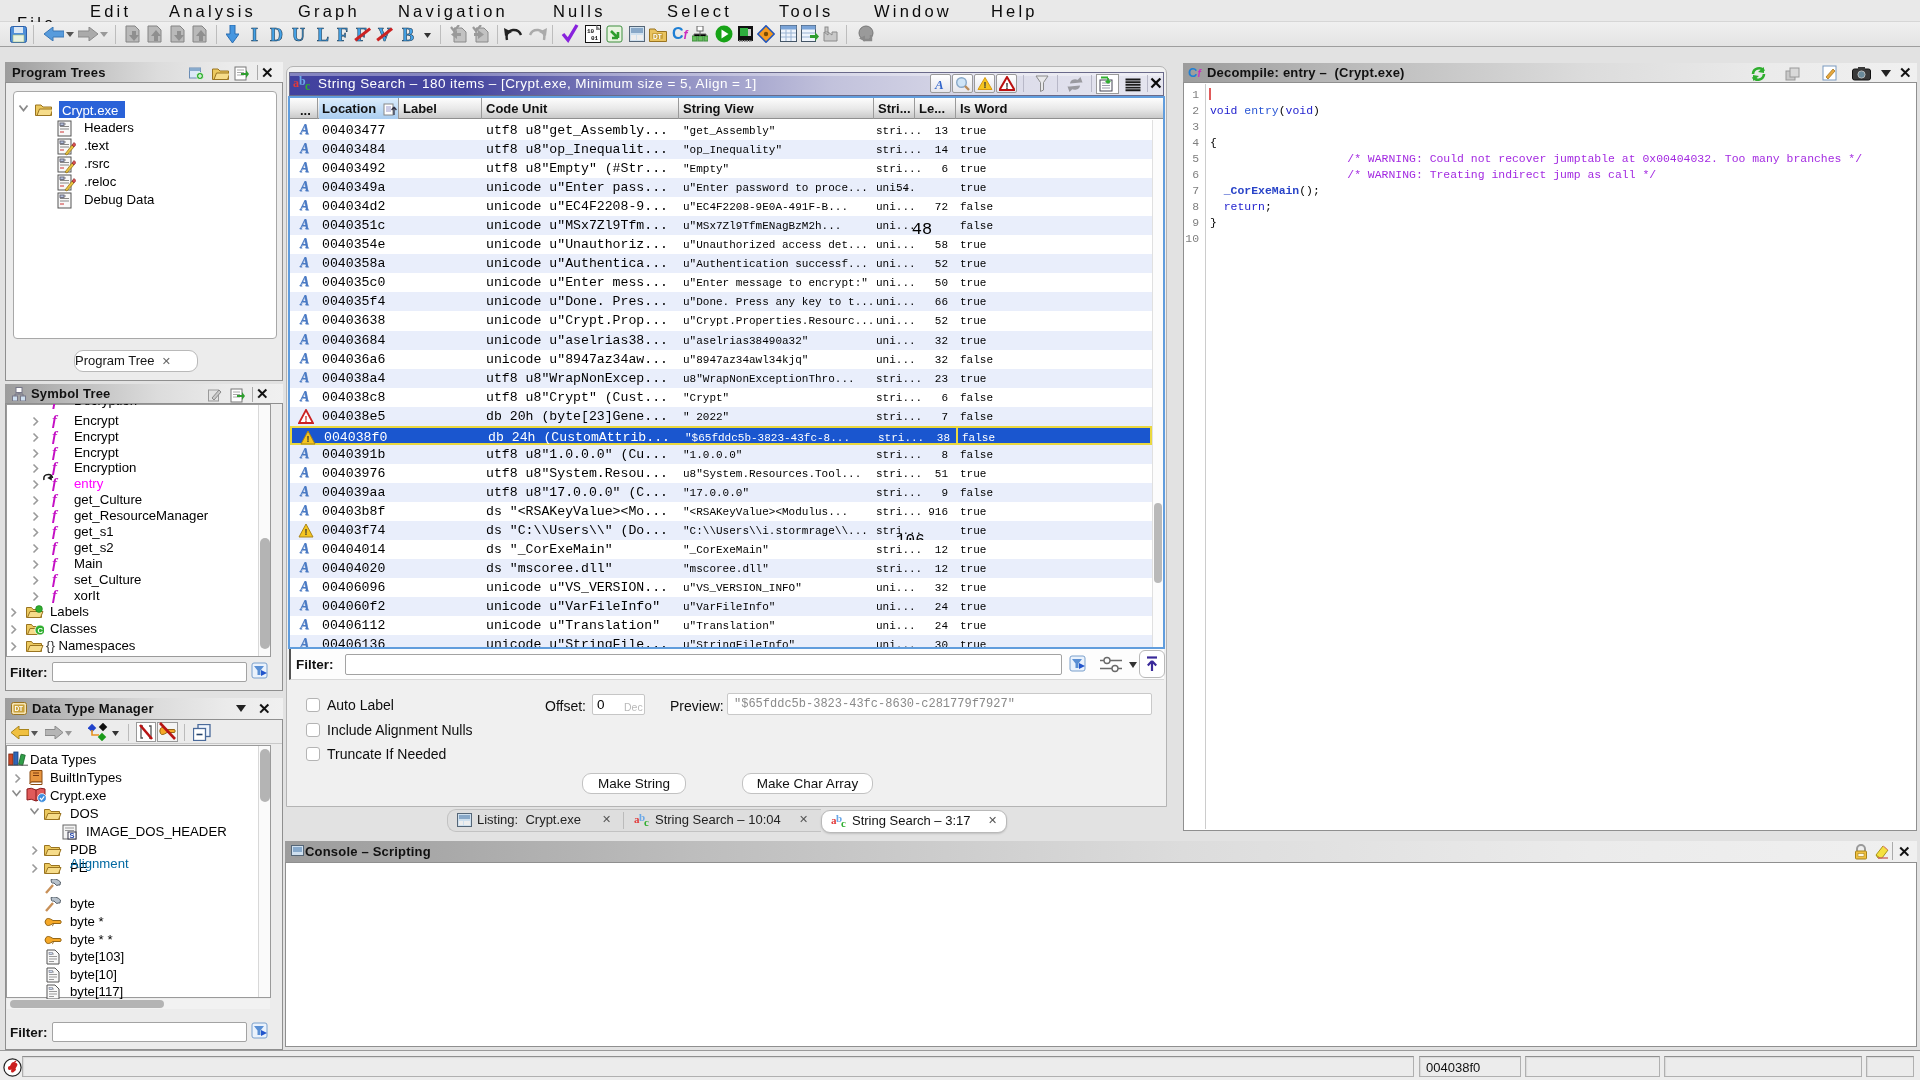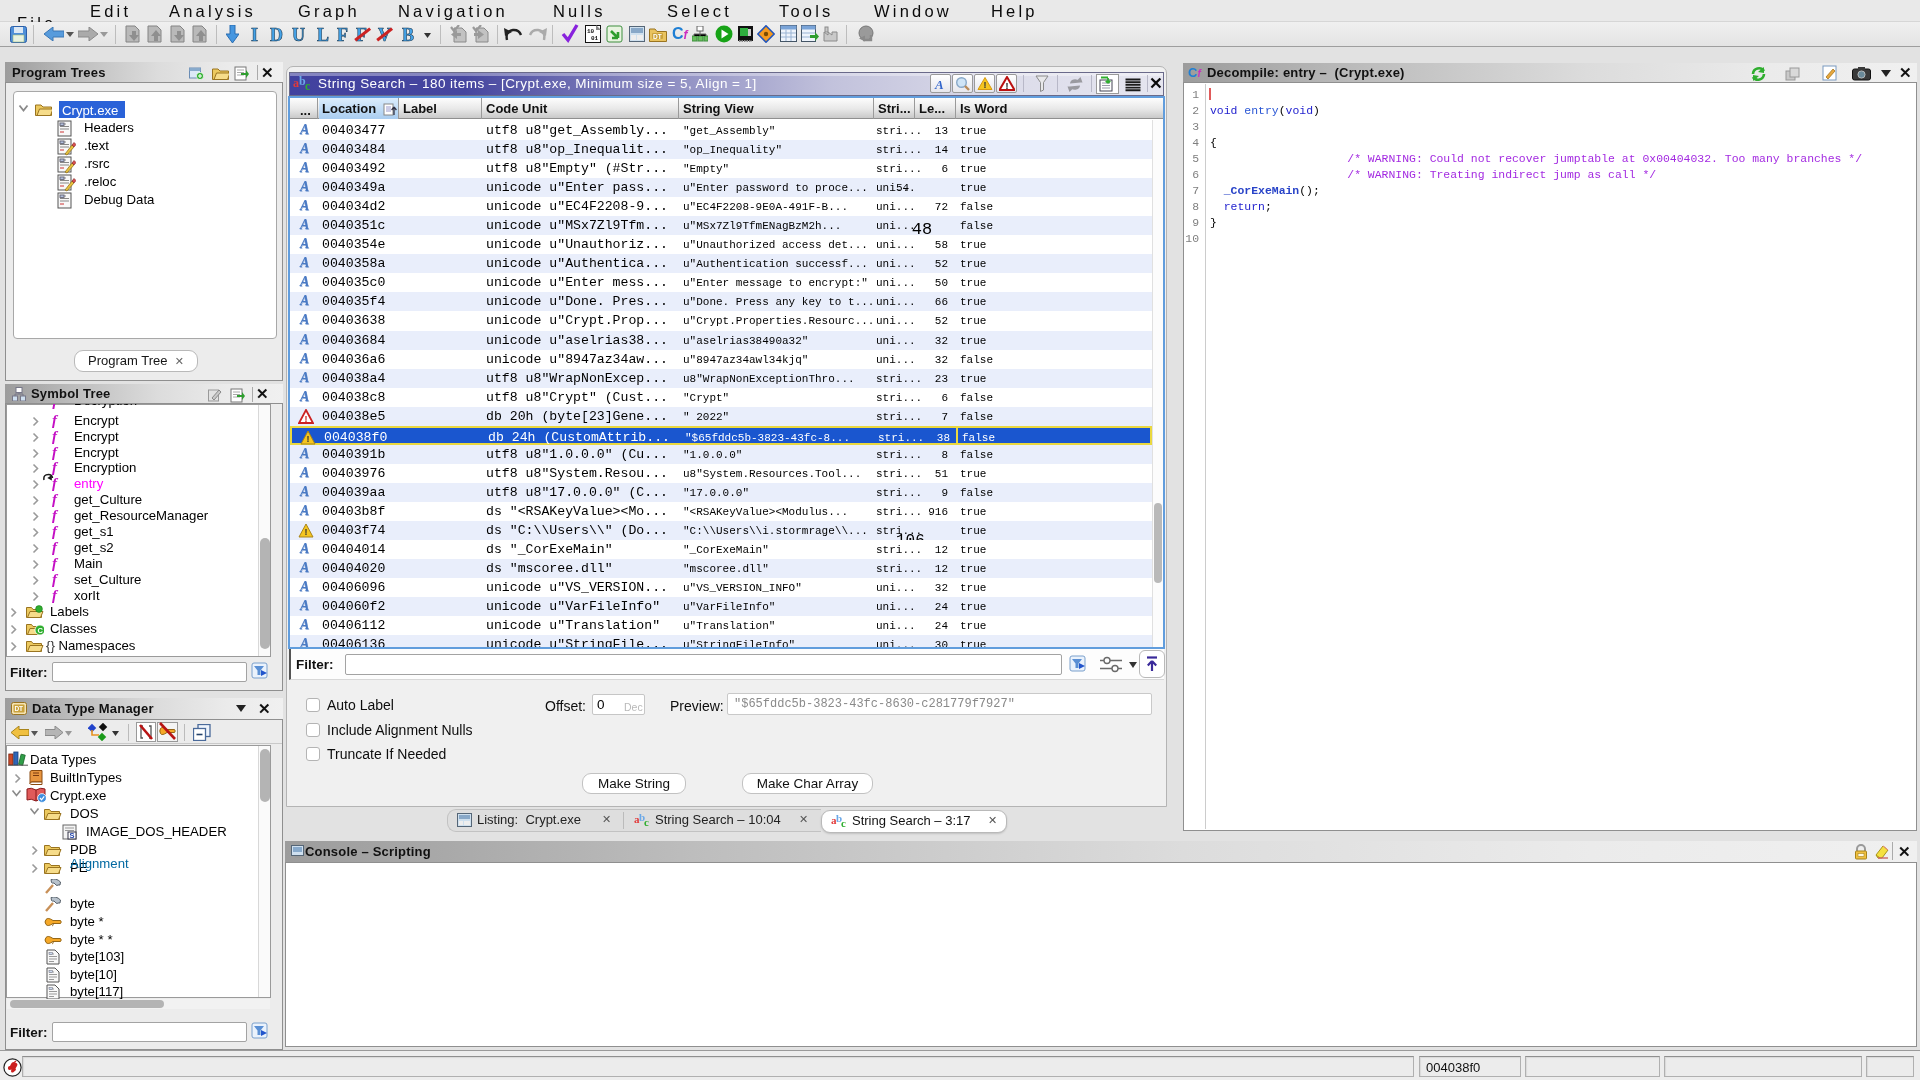--- a/index.html
+++ b/index.html
@@ -233,21 +233,21 @@
     <path d="M15 7 L17 4.5 L19 6.5 L17 9 Z" fill="#d94f4f" stroke="#8a2a2a" stroke-width="0.7"></path>
   </svg>
 <div class="a" style="left:84px;top:174px;font-size:13.2px;color:#000">.reloc</div>
 <svg class="a" style="left:57px;top:192px" width="19" height="18" viewBox="0 0 19 18">
     <rect x="1" y="1" width="13" height="15" fill="#f8f8f8" stroke="#555"></rect>
     <path d="M3 4 L9 4 M3 6.5 L12 6.5 M3 9 L12 9" stroke="#888"></path>
     <rect x="3" y="3" width="4" height="2.4" fill="#b8c8e8" stroke="#667"></rect>
     <path d="M3 12 L7 12" stroke="#c33"></path>
   </svg>
 <div class="a" style="left:84px;top:192px;font-size:13.2px;color:#000">Debug Data</div>
-<div class="tab" style="left:74px;top:350px;width:124px;height:22px;line-height:20px;text-align:center">Program Tree&nbsp;&nbsp;<span style="color:#666;font-size:11px">✕</span></div>
+<div class="tab" style="left:74px;top:350px;width:124px;height:22px;line-height:20px;">Program Tree&nbsp;&nbsp;<span style="color:#666;font-size:11px">✕</span></div>
 <div class="panel" style="left:5px;top:384px;width:278px;height:307px"></div>
 <div class="a ptitle" style="left:5px;top:384px;width:278px;height:20px"></div>
 <svg class="a" style="left:12px;top:387px" width="14" height="14" viewBox="0 0 14 14">
     <rect x="4" y="0.5" width="6" height="5" fill="#fff" stroke="#778"></rect>
     <rect x="0.5" y="9" width="5" height="5" fill="#cfe0f0" stroke="#778"></rect>
     <rect x="8.5" y="9" width="5" height="5" fill="#cfe0f0" stroke="#778"></rect>
     <path d="M7 5.5 L7 7 M3 9 L3 7 L11 7 L11 9" stroke="#778" fill="none"></path>
   </svg>
 <div class="ptxt" style="left:31px;top:386px">Symbol Tree</div>
 <svg class="a" style="left:208px;top:388px" width="15" height="14" viewBox="0 0 15 14">

